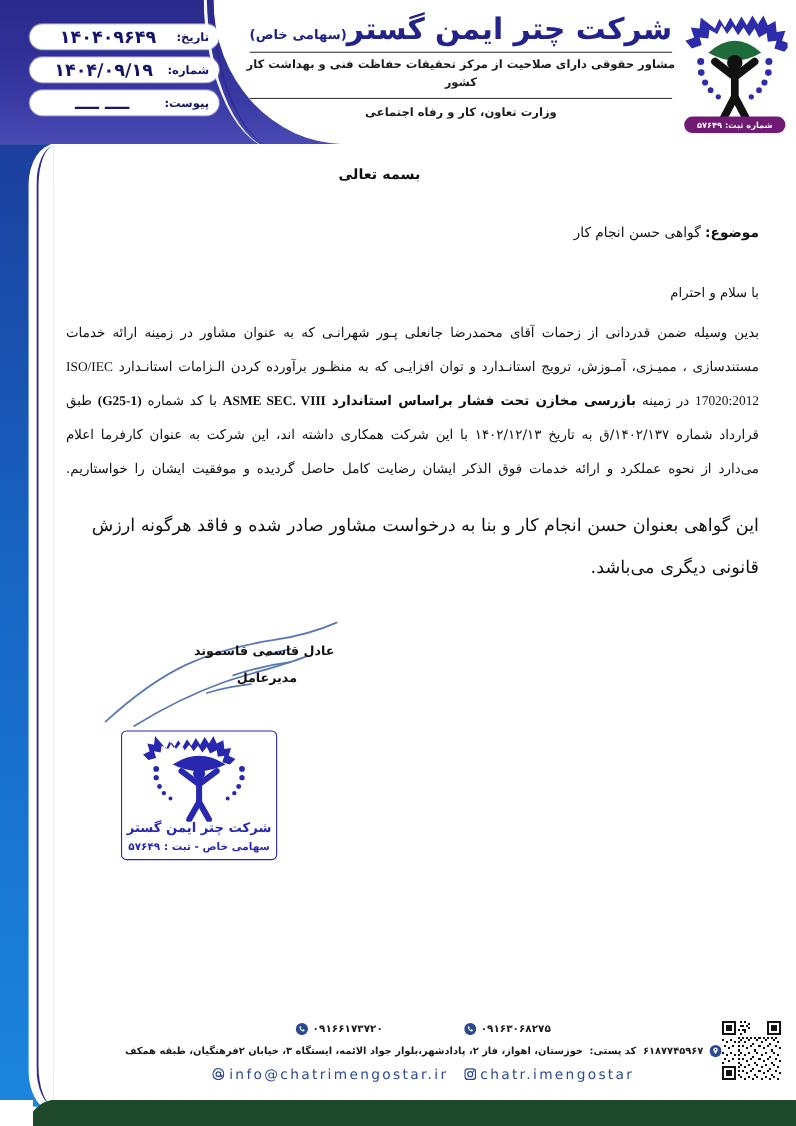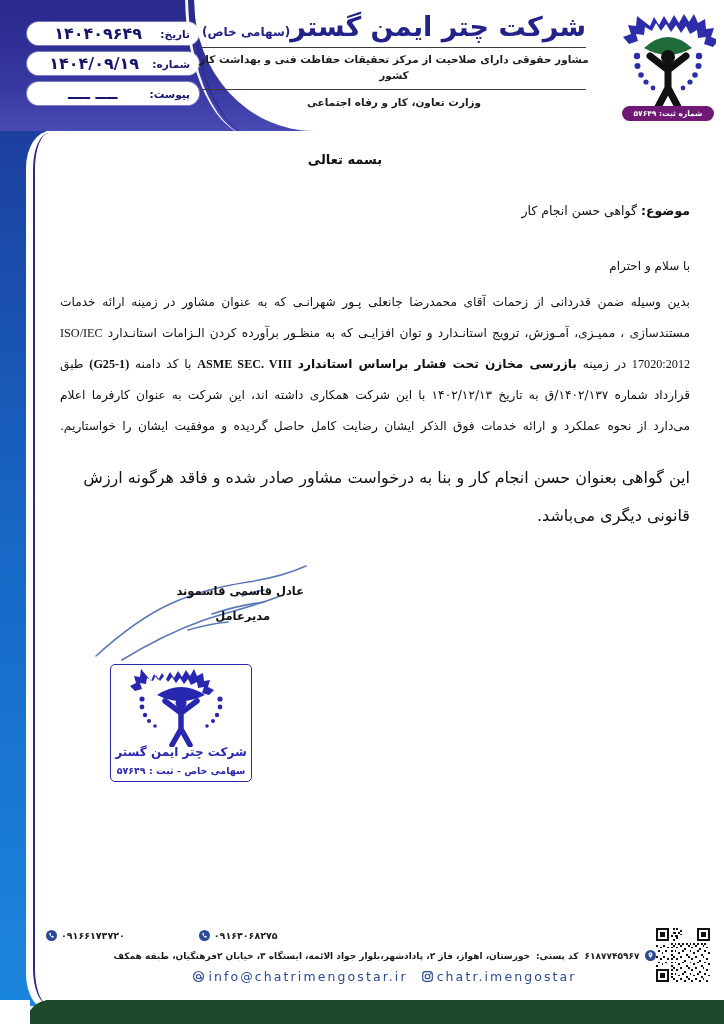--- a/index.html
+++ b/index.html
@@ -20,21 +20,21 @@
        border-left:2px solid #2b2b8f;border-bottom-left-radius:66px 143px;}
 
   .meta{position:absolute;right:525px;top:22px;width:172px;}
   .meta-row{position:relative;height:23px;margin-bottom:7px;background:#ffffff;
        border-radius:12px;display:flex;align-items:center;padding:0 9px;
        box-shadow:0 0 0 1px rgba(255,255,255,.35);}
   .meta-label{font-size:10.5px;font-weight:bold;color:#15156b;white-space:nowrap;}
   .meta-value{flex:1;text-align:center;font-size:16px;font-weight:bold;color:#15156b;
        letter-spacing:.3px;}
 
-  .brandblock{position:absolute;right:120px;top:12px;width:420px;text-align:center;}
+  .brandblock{position:absolute;right:95px;top:12px;width:420px;text-align:center;}
   .brand-title{font-size:27px;font-weight:bold;color:#22228a;line-height:1.12;
        letter-spacing:-.5px;white-space:nowrap;}
   .brand-title .sub{font-size:12px;font-weight:bold;}
   .brand-rule{height:1px;background:#3a3a3a;margin:5px 18px 4px 18px;}
   .brand-line1{font-size:10.5px;color:#1c1c1c;font-weight:bold;line-height:1.5;}
   .brand-line2{font-size:10.5px;color:#1c1c1c;font-weight:bold;line-height:1.6;}
 
   
   .logo{position:absolute;right:8px;top:10px;width:96px;height:112px;}
   .logo svg{display:block;}
@@ -79,21 +79,21 @@
   .stamp{position:absolute;left:110px;top:664px;width:140px;height:116px;
        border:1.6px solid #2727b0;border-radius:5px;}
   .stamp-in{position:absolute;inset:0;}
   .stamp-t1{position:absolute;left:0;right:0;bottom:22px;text-align:center;
        font-size:12px;font-weight:bold;color:#2727b0;}
   .stamp-t2{position:absolute;left:0;right:0;bottom:5px;text-align:center;
        font-size:9.5px;font-weight:bold;color:#2727b0;}
 
   
   .footer{position:absolute;left:46px;right:0;top:925px;height:75px;}
-  .f-phones{position:absolute;left:0;right:0;top:5px;display:flex;
+  .f-phones{position:absolute;left:0;right:0;top:5px;display:flex;justify-content:center;
        gap:74px;direction:ltr;}
   .f-phone{display:flex;align-items:center;gap:4px;font-size:9.5px;color:#1b1b1b;
        font-weight:bold;letter-spacing:.2px;}
   .f-addr{position:absolute;left:0;right:0;top:25px;display:flex;align-items:center;
        justify-content:center;gap:6px;font-size:9px;color:#1b1b1b;font-weight:bold;}
   .f-mail{position:absolute;left:0;right:0;top:44px;display:flex;justify-content:center;
        gap:14px;direction:ltr;}
   .f-m{display:flex;align-items:center;gap:4px;font-size:12.5px;color:#2b4a94;
        letter-spacing:2.1px;font-family:"DejaVu Sans",sans-serif;}
   .ic{width:11px;height:11px;flex:0 0 11px;}
@@ -180,21 +180,21 @@
     </div>
 
     <div class="greeting">با سلام و احترام</div>
 
     <div class="para">
       <span>بدین وسیله ضمن قدردانی از زحمات آقای محمدرضا جانعلی پـور شهرانـی که به عنوان مشاور در زمینه ارائه خدمات مستندسازی ، ممیـزی، آمـوزش، ترویج استانـدارد و توان افزایـی که به منظـور برآورده کردن الـزامات استانـدارد</span>
       <span class="ltr">ISO/IEC 17020:2012</span>
       <span>در زمینه</span>
       <b>بازرسی مخازن تحت فشار براساس استاندارد</b>
       <span class="ltr-b">ASME SEC. VIII</span>
-      <span>با کد دامنه</span>
+      <span>با کد شماره</span>
       <b class="ltr-b">(G25-1)</b>
       <span>طبق قرارداد شماره ۱۴۰۲/۱۳۷/ق به تاریخ ۱۴۰۲/۱۲/۱۳ با این شرکت همکاری داشته اند، این شرکت به عنوان کارفرما اعلام می‌دارد از نحوه عملکرد و ارائه خدمات فوق الذکر ایشان رضایت کامل حاصل گردیده و موفقیت ایشان را خواستاریم.</span>
     </div>
 
     <div class="para2">این گواهی بعنوان حسن انجام کار و بنا به درخواست مشاور صادر شده و فاقد هرگونه ارزش  قانونی دیگری می‌باشد.</div>
   </div>
 
   <div class="sig">
     <svg width="250" height="110" viewBox="0 0 250 110">
       <g fill="none" stroke="#5b78b5" stroke-width="1.6" stroke-linecap="round">

